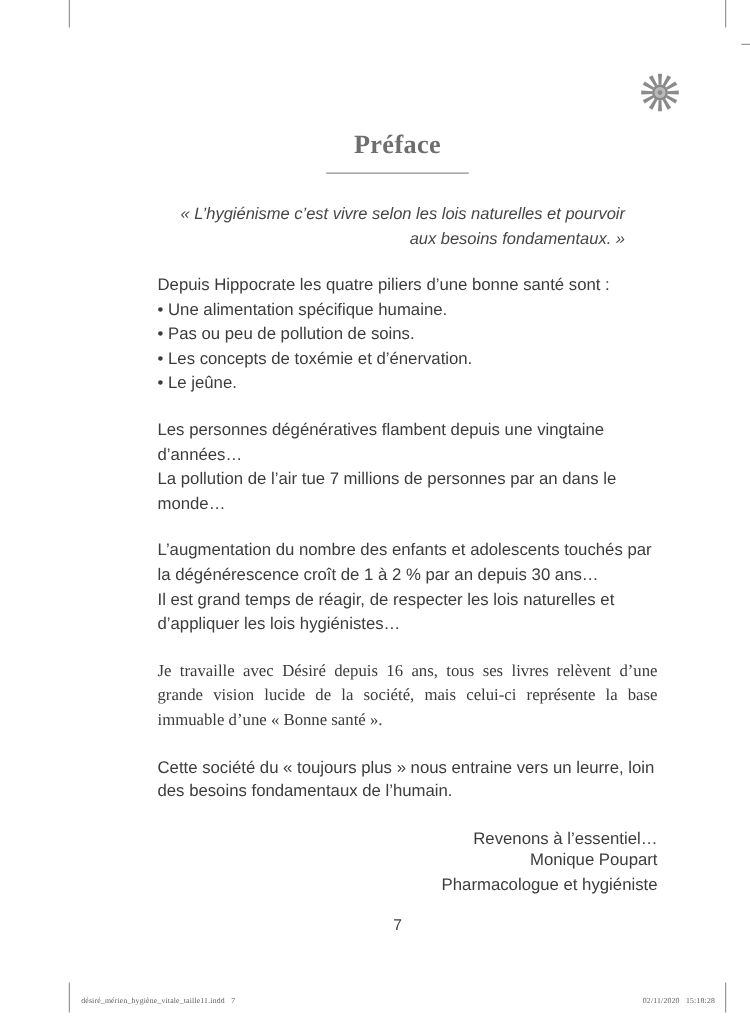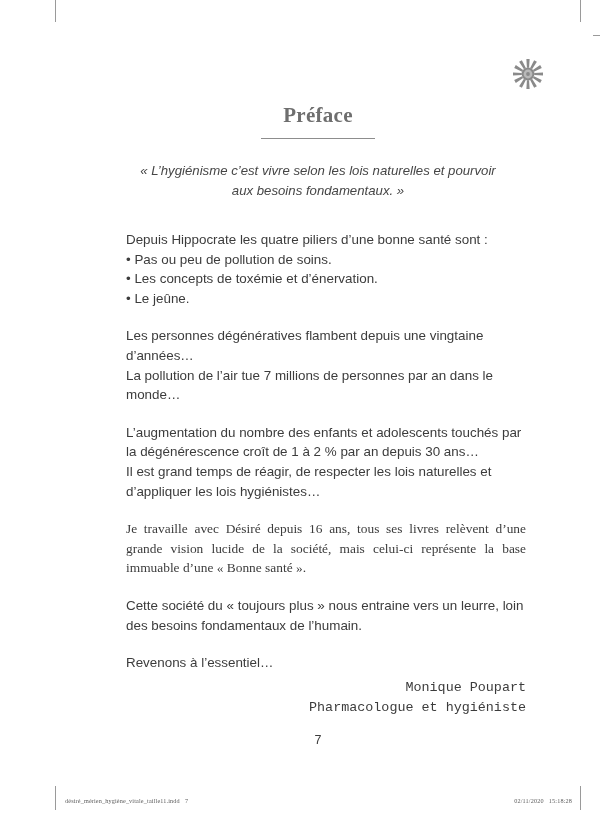--- a/index.html
+++ b/index.html
@@ -71,56 +71,56 @@
     background: #8d8d8d;
     margin: 11px auto 0 auto;
   }
 
   
   .epigraph {
     position: absolute;
     left: 118px;
     top: 161px;
     width: 364px;
-    text-align: center;
+    text-align: right;
     font-style: italic;
     font-size: 13.2px;
     line-height: 20px;
     color: #464646;
   }
 
   
   .body-text {
     position: absolute;
     left: 108px;
-    top: 230px;
+    top: 218px;
     width: 400px;
     font-size: 13.4px;
     line-height: 19.6px;
     color: #3c3c3c;
   }
   .para {
     margin: 0 0 18px 0;
   }
-  .para.last { margin-bottom: 0; }
+  .para.last { margin-bottom: 0; text-align: right; }
   .para .line { display: block; }
   .bullet-line { display: block; }
 
   
   .signature {
     position: absolute;
     left: 108px;
     top: 678px;
     width: 400px;
     text-align: right;
     font-size: 13.4px;
     line-height: 19.6px;
     color: #3c3c3c;
   }
-  .signature span { display: block; font-family: Liberation Mono, monospace; }
+  .signature span { display: block; }
 
   
   .folio {
     position: absolute;
     left: 0;
     top: 733px;
     width: 600px;
     text-align: center;
     font-size: 12.5px;
     color: #3c3c3c;
@@ -192,20 +192,21 @@
 
   <div class="epigraph">
     <span>« L’hygiénisme c’est vivre selon les lois naturelles et pourvoir</span>
     <span>aux besoins fondamentaux. »</span>
   </div>
 
   <div class="body-text">
 
     <p class="para">
       <span class="bullet-line">Depuis Hippocrate les quatre piliers d’une bonne santé sont :</span>
+      <span class="bullet-line">• Une alimentation spécifique humaine.</span>
       <span class="bullet-line">• Pas ou peu de pollution de soins.</span>
       <span class="bullet-line">• Les concepts de toxémie et d’énervation.</span>
       <span class="bullet-line">• Le jeûne.</span>
     </p>
 
     <p class="para">
       <span class="line">Les personnes dégénératives flambent depuis une vingtaine d’années…</span>
       <span class="line">La pollution de l’air tue 7 millions de personnes par an dans le monde…</span>
     </p>
 

